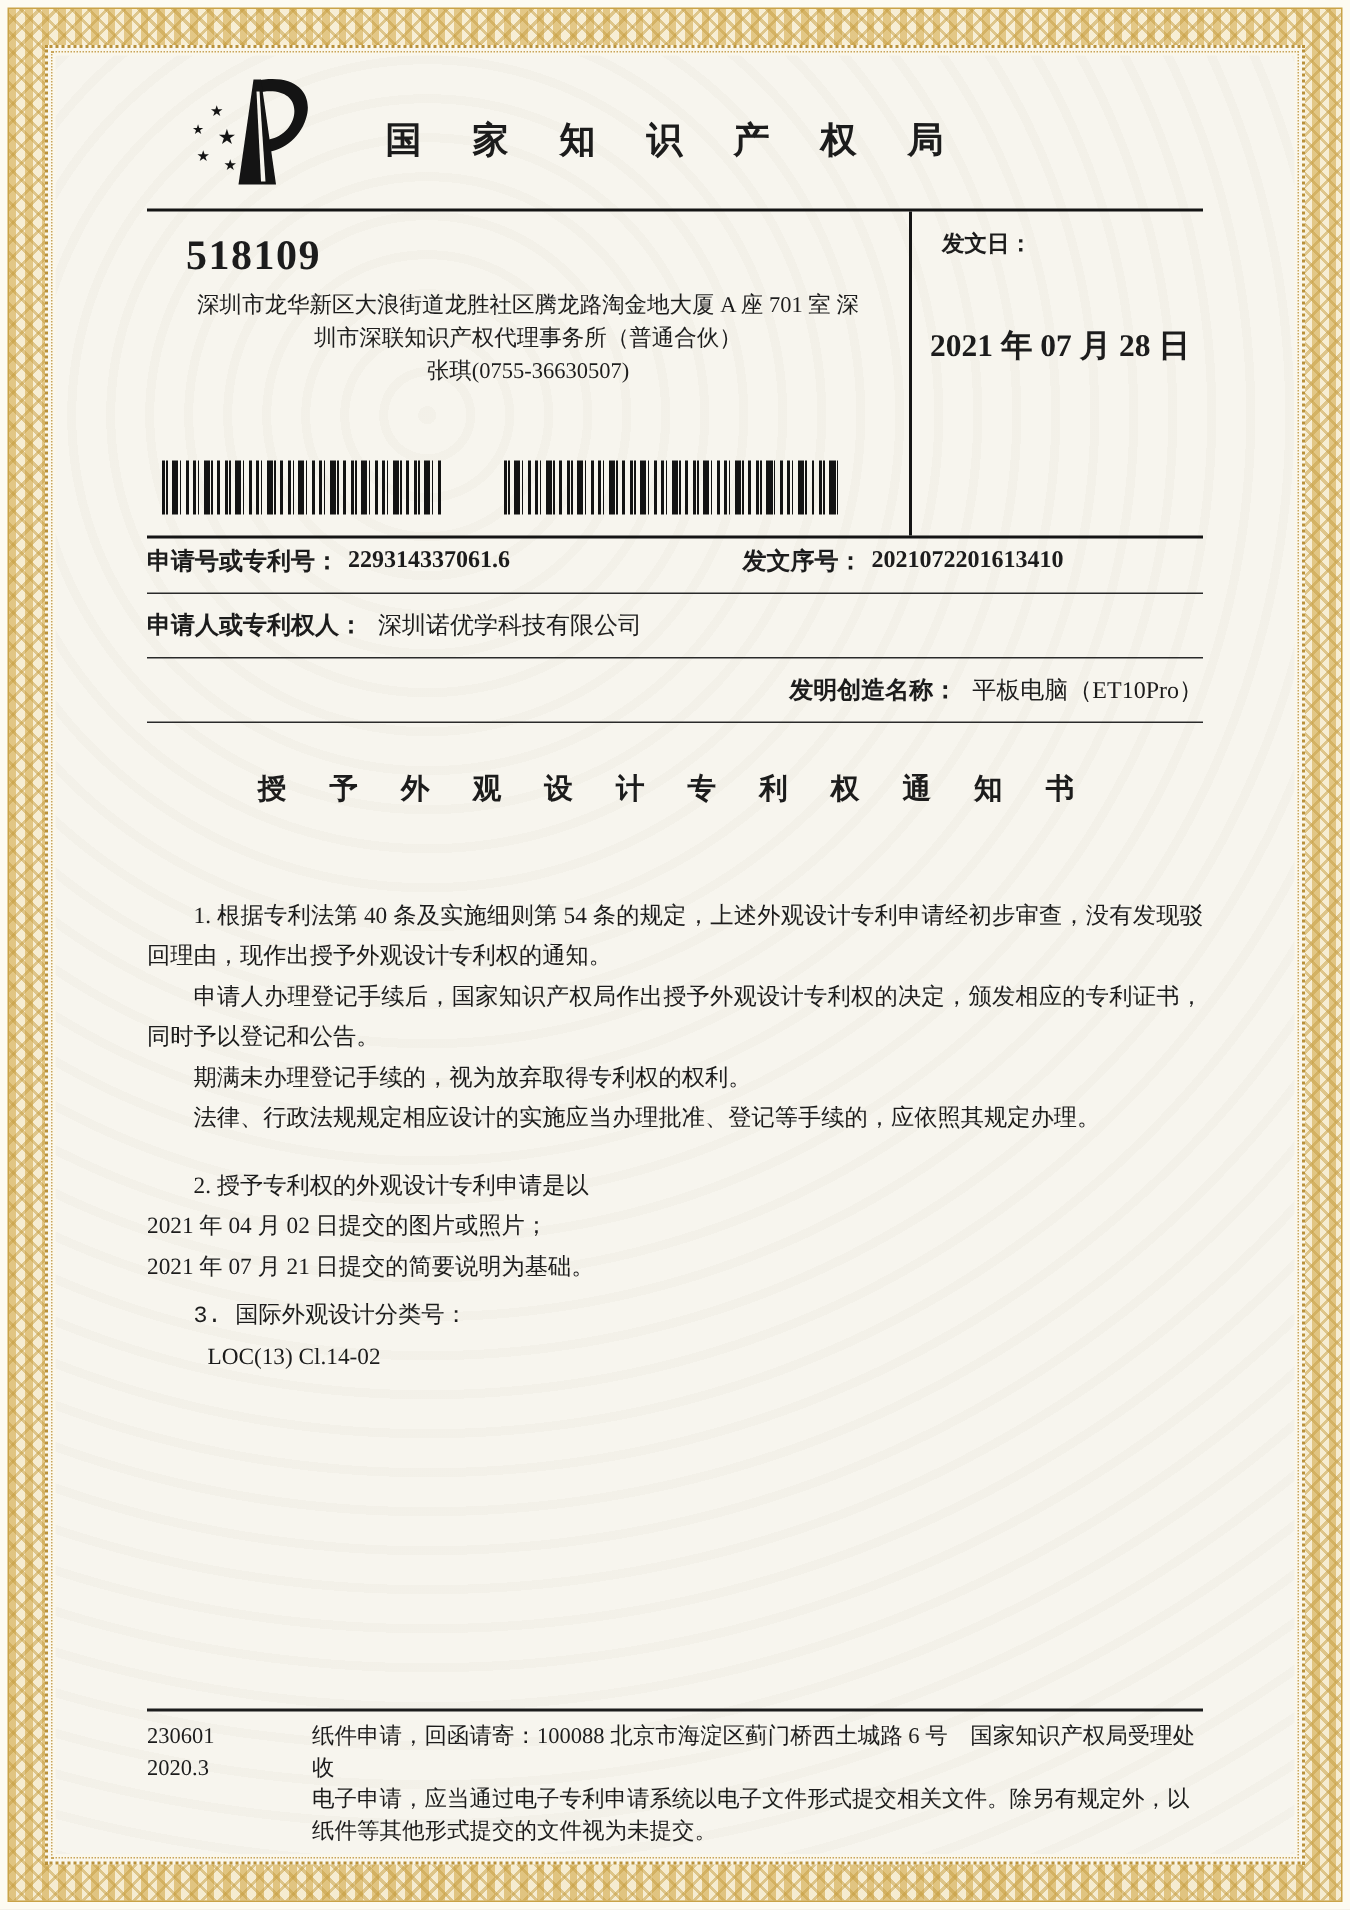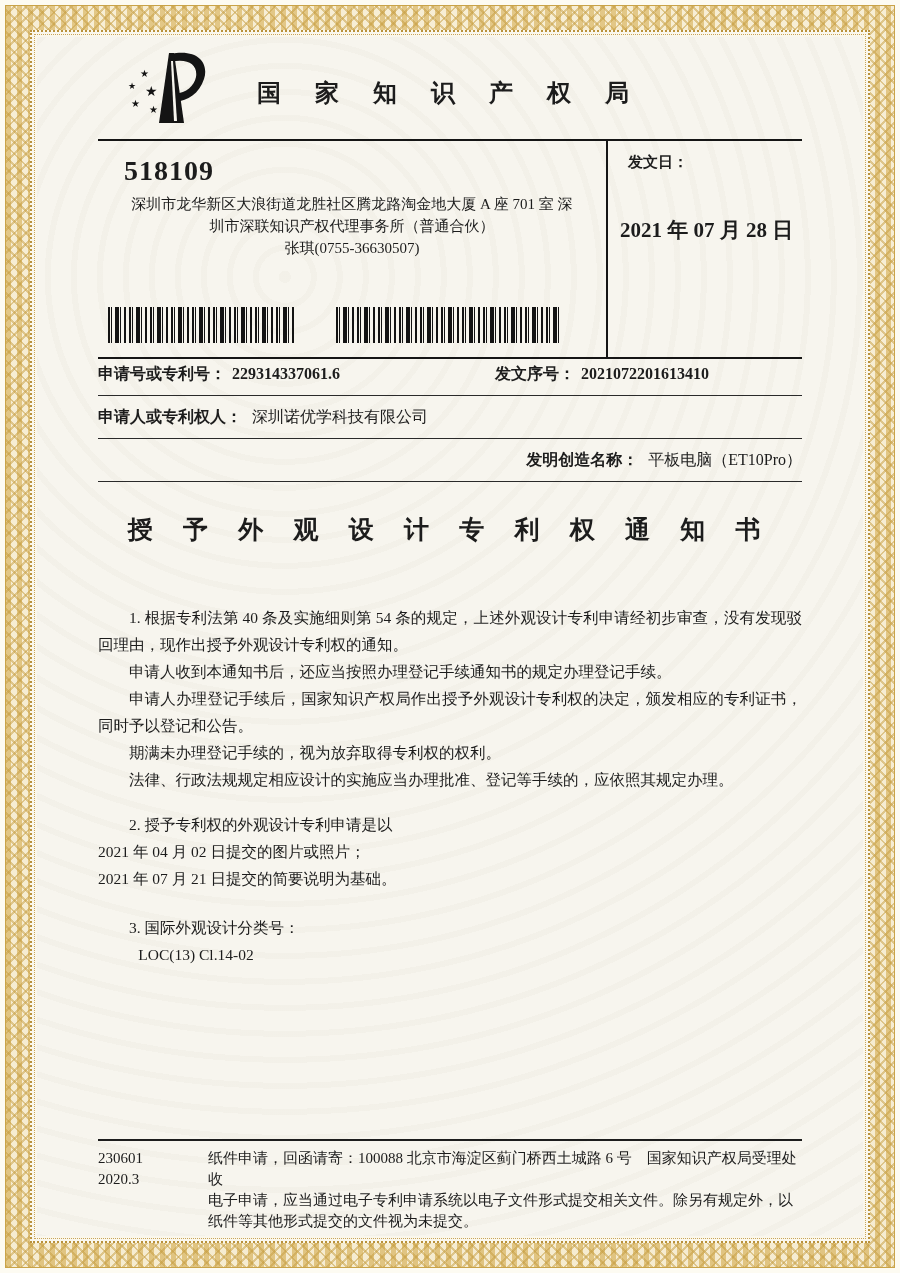--- a/index.html
+++ b/index.html
@@ -60,26 +60,26 @@
   .meta { position:absolute; top:316px; left:61px; right:61px; font-size:16px; }
   .meta-row { display:flex; align-items:center; height:43px; border-bottom:1.5px solid #2a2a2a; }
   .meta-row:last-child { border-bottom:1.5px solid #2a2a2a;justify-content:flex-end; }
   .meta label { font-weight:bold; }
   .meta .val { font-weight:bold; margin-left:6px; }
   .meta .val.normal { font-weight:normal; margin-left:10px; }
   .serial { margin-left:155px; }
 
   
   .notice { position:absolute; top:448px; left:61px; right:61px; }
-  .notice-title { text-align:center; margin-top:28px; font-size:25px; font-weight:bold; letter-spacing:12px; }
+  .notice-title { text-align:center; margin-top:28px; font-size:19px; font-weight:bold; letter-spacing:12px; }
   .body { margin-top:58px; font-size:15.5px; line-height:27px; text-align:justify; }
   .body p { text-indent:2em; }
   .body p.noindent { text-indent:0; }
   .body p.classno { text-indent:2.6em; }
-  .gap1 { margin-top:18px; } .gap2 { margin-top:22px; } .gap3 { margin-top:28px; }
+  .gap1 { margin-top:18px; } .gap2 { margin-top:6px;font-family:Liberation Mono, monospace; } .gap3 { margin-top:28px; }
 
   
   .footer { position:absolute; top:1102px; left:61px; right:61px;
             border-top:2px solid #1d1d1d; padding-top:7px; display:flex; font-size:15px; line-height:21px; }
   .f-codes { width:110px; flex:none; }
   .f-text  { flex:1; }
 </style>
 </head>
 <body>
 
@@ -137,21 +137,20 @@
         <div class="meta-row">
           <label>发明创造名称：</label>
           <span class="val normal">平板电脑（ET10Pro）</span>
         </div>
       </div>
 
       <div class="notice">
         <div class="notice-title">授 予 外 观 设 计 专 利 权 通 知 书</div>
         <div class="body">
           <p>1. 根据专利法第 40 条及实施细则第 54 条的规定，上述外观设计专利申请经初步审查，没有发现驳回理由，现作出授予外观设计专利权的通知。</p>
-          <p>申请人收到本通知书后，还应当按照办理登记手续通知书的规定办理登记手续。</p>
           <p>申请人办理登记手续后，国家知识产权局作出授予外观设计专利权的决定，颁发相应的专利证书，同时予以登记和公告。</p>
           <p>期满未办理登记手续的，视为放弃取得专利权的权利。</p>
           <p>法律、行政法规规定相应设计的实施应当办理批准、登记等手续的，应依照其规定办理。</p>
           <p class="gap1">2. 授予专利权的外观设计专利申请是以</p>
           <p class="noindent">2021 年 04 月 02 日提交的图片或照片；</p>
           <p class="noindent">2021 年 07 月 21 日提交的简要说明为基础。</p>
           <p class="gap2">3. 国际外观设计分类号：</p>
           <p class="classno">LOC(13) Cl.14-02</p>
         </div>
       </div>

